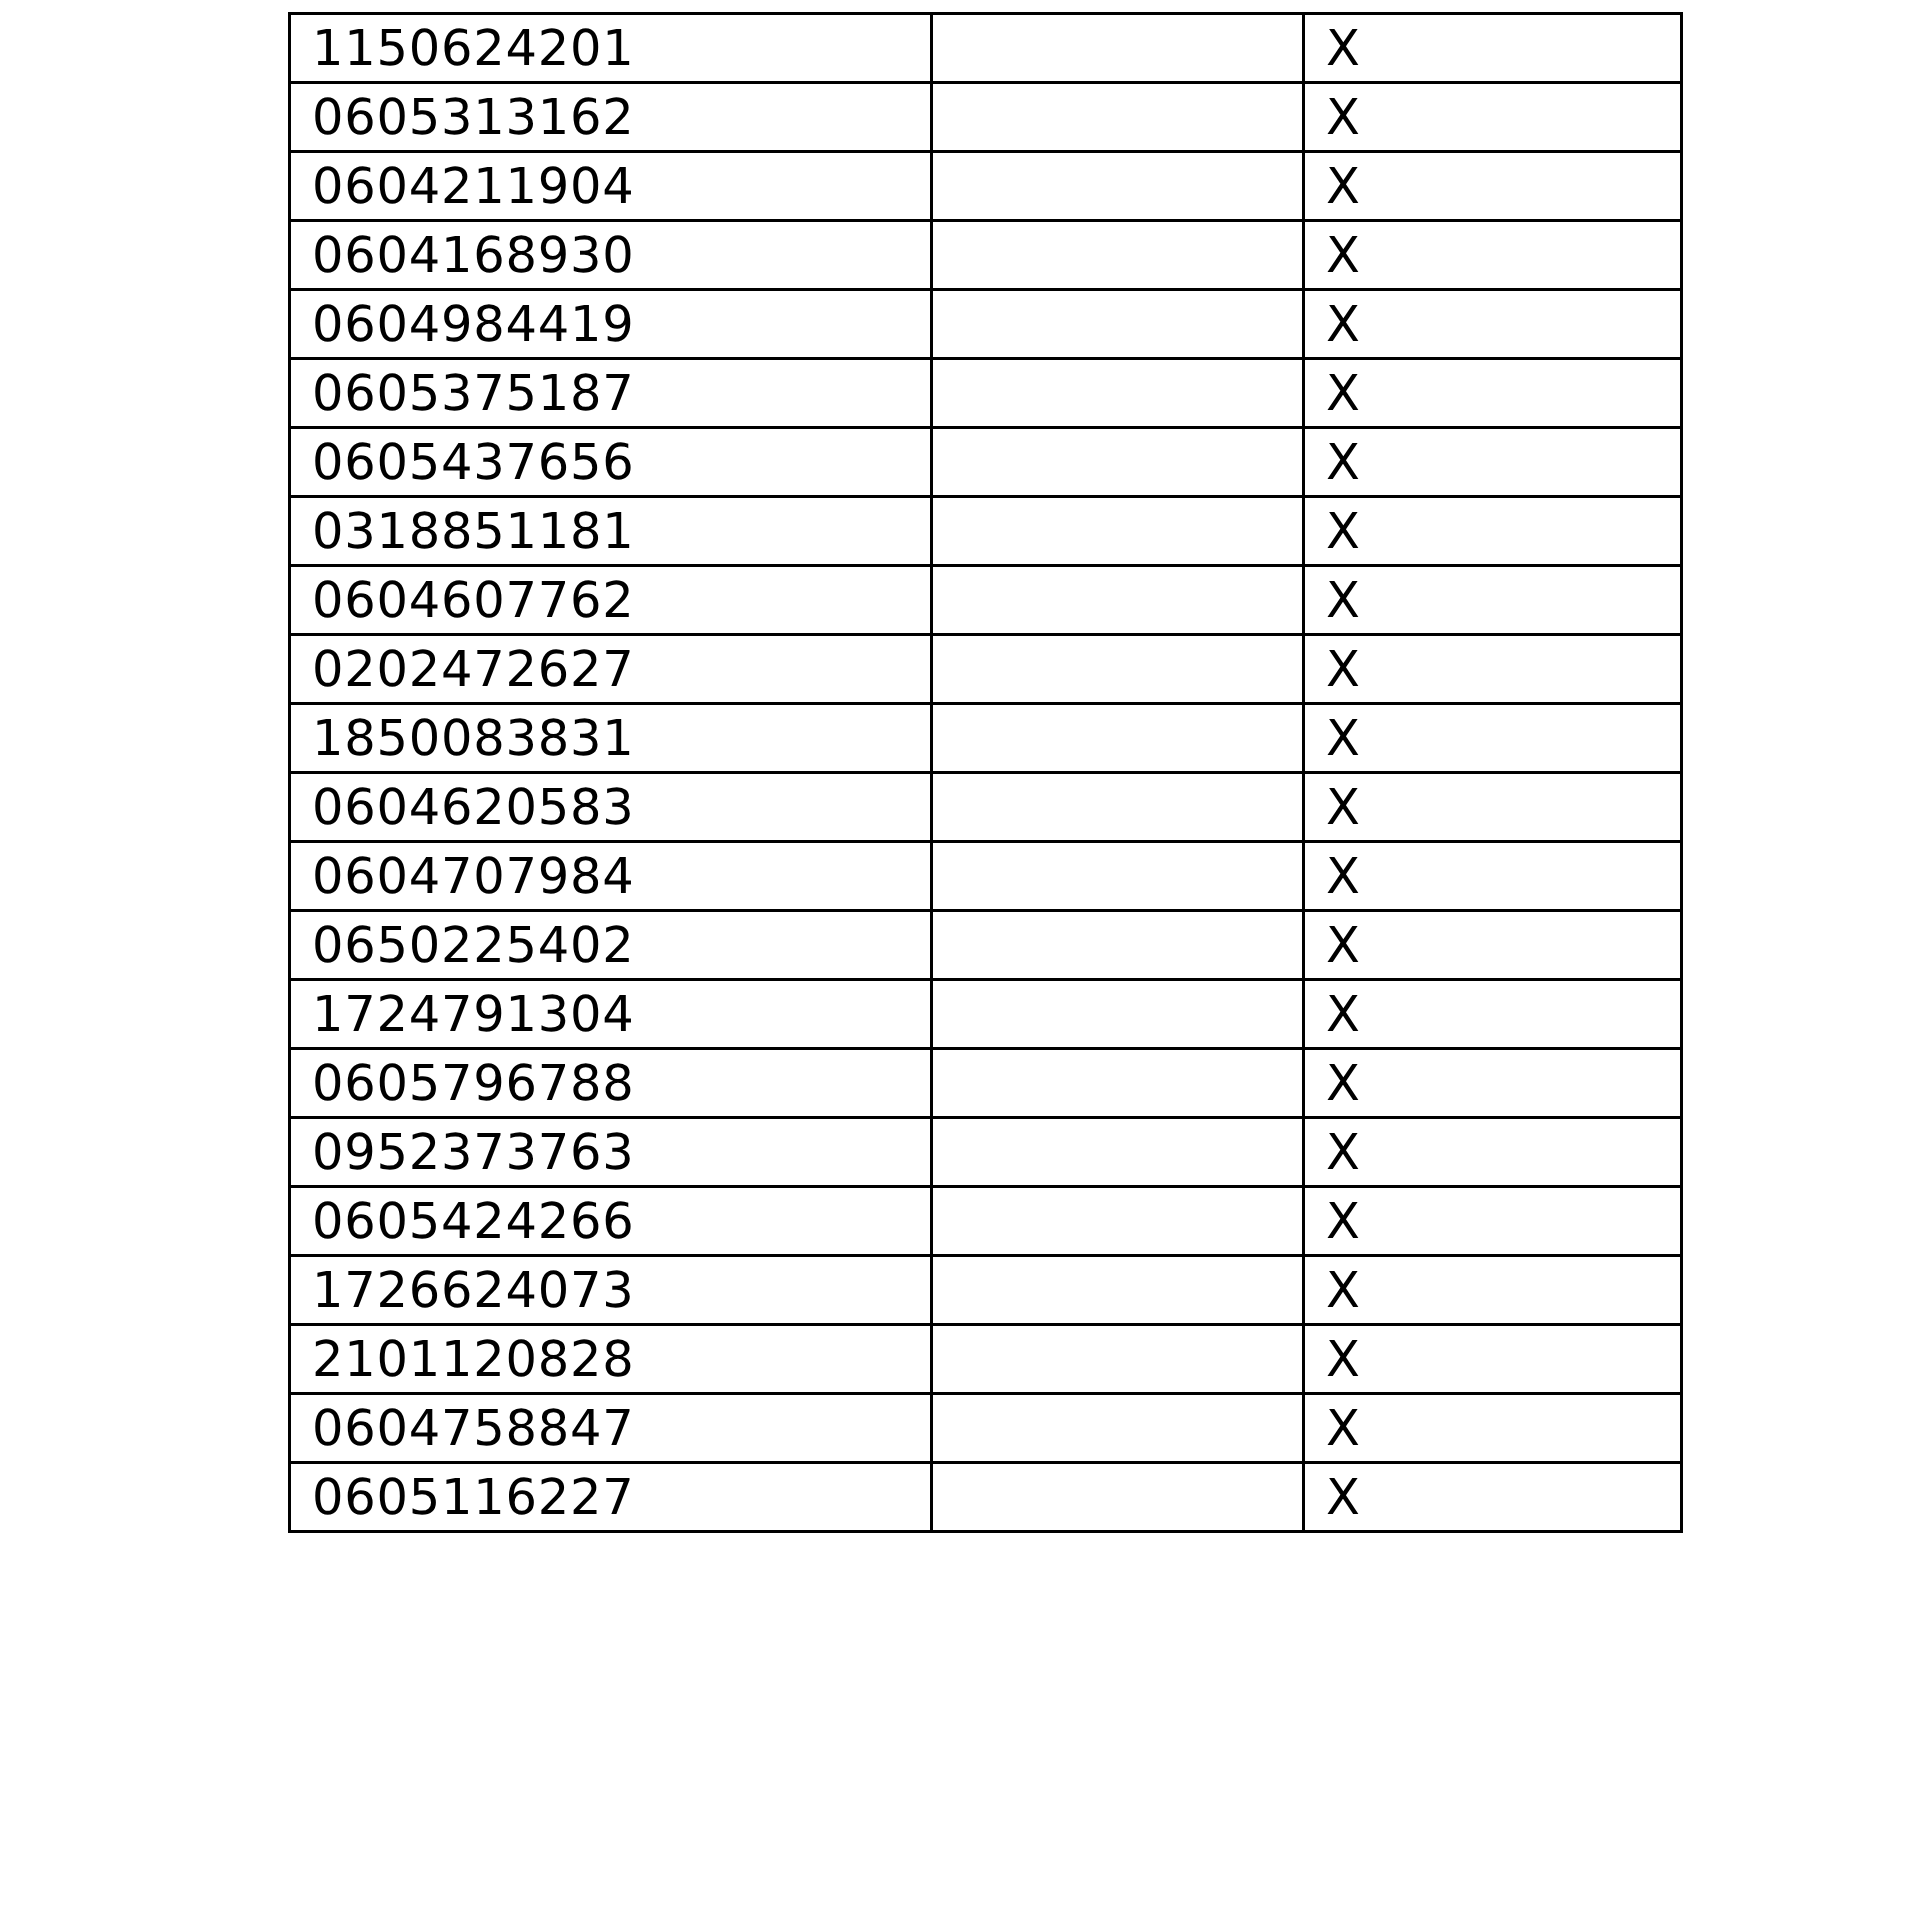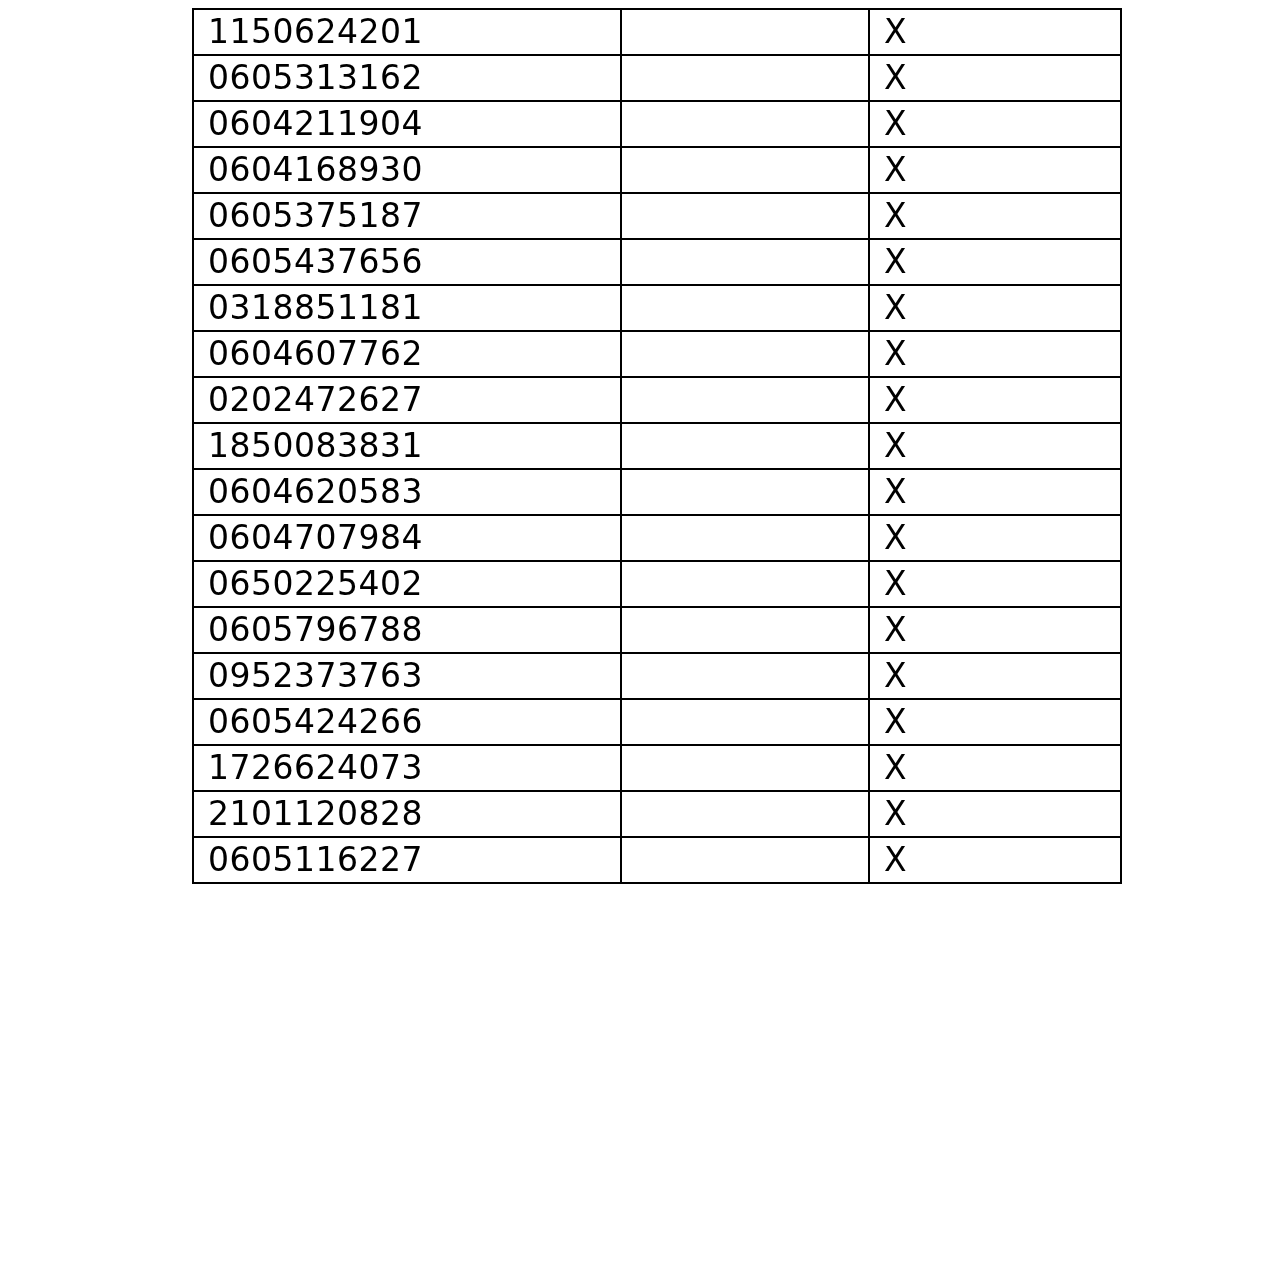--- a/index.html
+++ b/index.html
@@ -68,20 +68,25 @@
             <td class="col-id">0604211904</td>
             <td class="col-blank"></td>
             <td class="col-mark">X</td>
           </tr>
           <tr>
             <td class="col-id">0604168930</td>
             <td class="col-blank"></td>
             <td class="col-mark">X</td>
           </tr>
           <tr>
+            <td class="col-id">0604984419</td>
+            <td class="col-blank"></td>
+            <td class="col-mark">X</td>
+          </tr>
+          <tr>
             <td class="col-id">0605375187</td>
             <td class="col-blank"></td>
             <td class="col-mark">X</td>
           </tr>
           <tr>
             <td class="col-id">0605437656</td>
             <td class="col-blank"></td>
             <td class="col-mark">X</td>
           </tr>
           <tr>
@@ -113,20 +118,25 @@
             <td class="col-id">0604707984</td>
             <td class="col-blank"></td>
             <td class="col-mark">X</td>
           </tr>
           <tr>
             <td class="col-id">0650225402</td>
             <td class="col-blank"></td>
             <td class="col-mark">X</td>
           </tr>
           <tr>
+            <td class="col-id">1724791304</td>
+            <td class="col-blank"></td>
+            <td class="col-mark">X</td>
+          </tr>
+          <tr>
             <td class="col-id">0605796788</td>
             <td class="col-blank"></td>
             <td class="col-mark">X</td>
           </tr>
           <tr>
             <td class="col-id">0952373763</td>
             <td class="col-blank"></td>
             <td class="col-mark">X</td>
           </tr>
           <tr>
@@ -138,20 +148,25 @@
             <td class="col-id">1726624073</td>
             <td class="col-blank"></td>
             <td class="col-mark">X</td>
           </tr>
           <tr>
             <td class="col-id">2101120828</td>
             <td class="col-blank"></td>
             <td class="col-mark">X</td>
           </tr>
           <tr>
+            <td class="col-id">0604758847</td>
+            <td class="col-blank"></td>
+            <td class="col-mark">X</td>
+          </tr>
+          <tr>
             <td class="col-id">0605116227</td>
             <td class="col-blank"></td>
             <td class="col-mark">X</td>
           </tr>
         </tbody>
     </table>
   </div>
 </div>
 
 </body></html>

